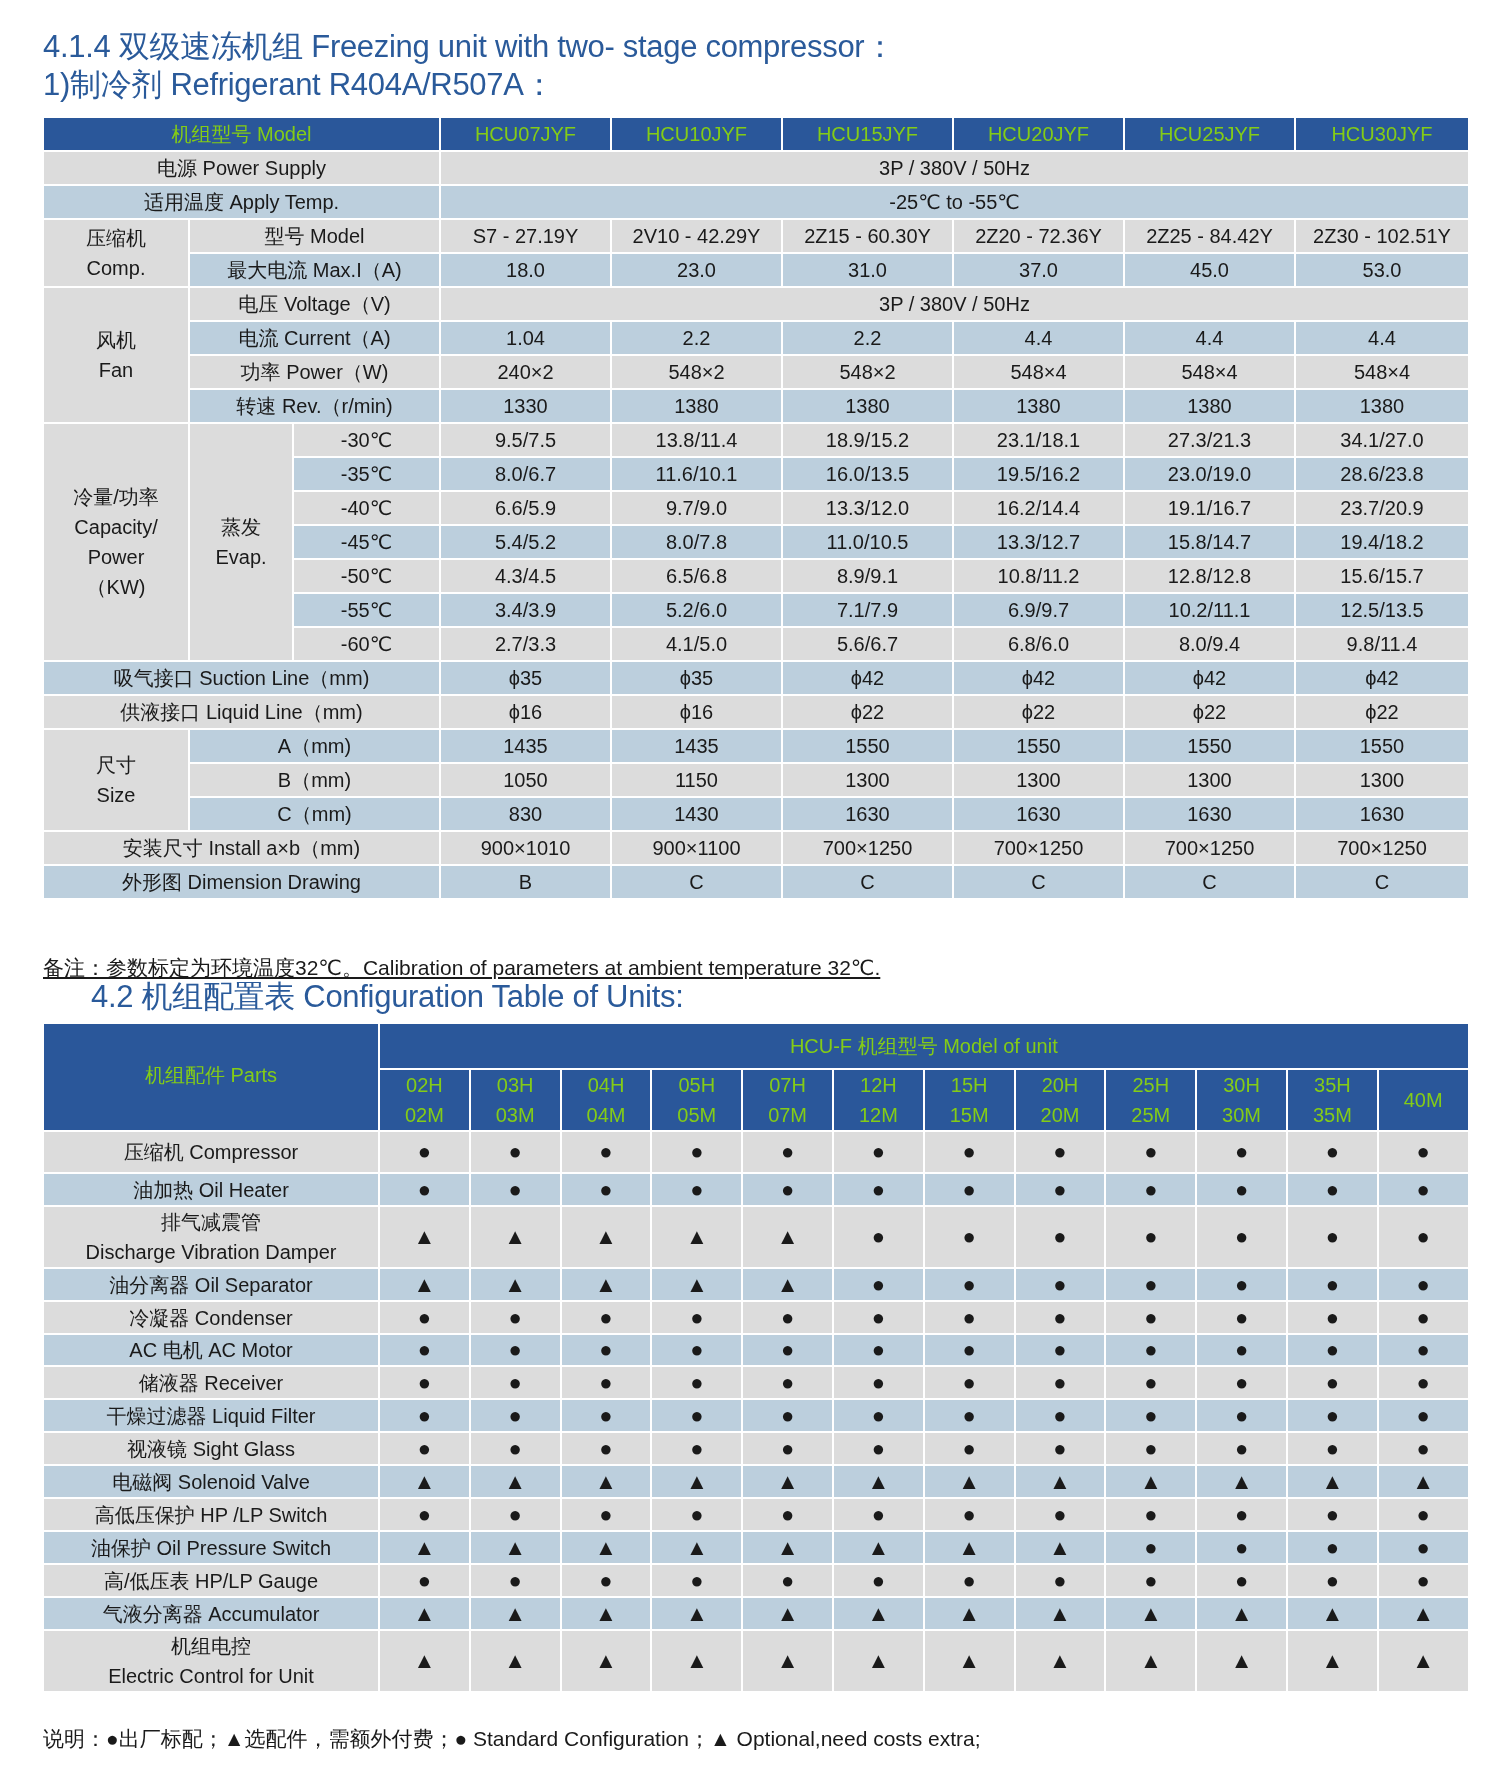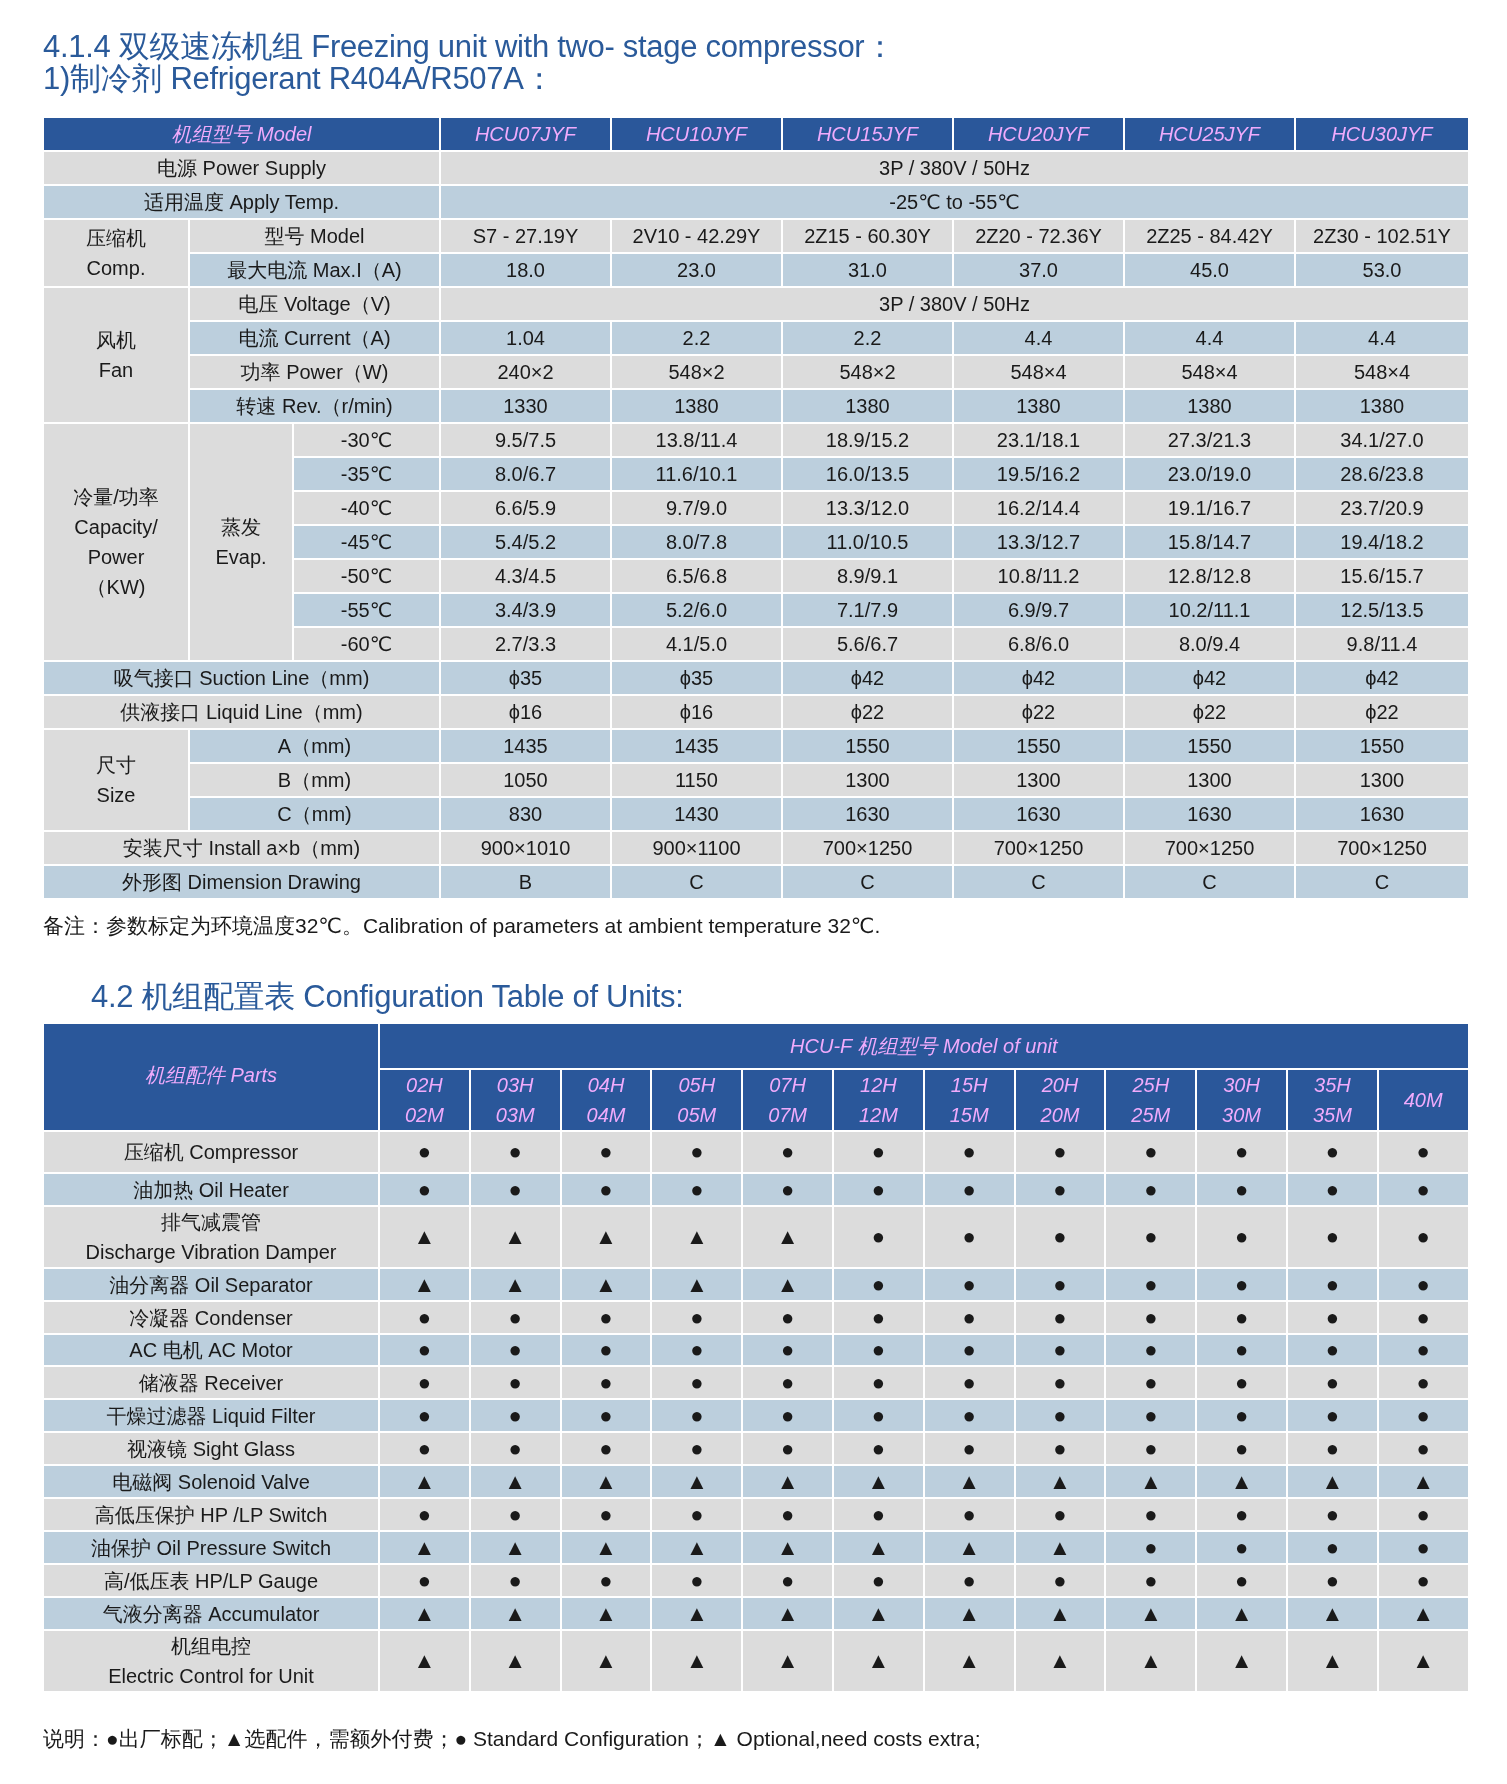--- a/index.html
+++ b/index.html
@@ -1,35 +1,35 @@
 <!DOCTYPE html>
 <html><head>
 <meta charset="utf-8">
 <style>
   html, body { margin:0; padding:0; background:#ffffff; }
   body { width:1507px; height:1784px; position:relative; font-family:"Liberation Sans", "DejaVu Sans", sans-serif; color:#1a1a1a; overflow:hidden; }
   .title { position:absolute; left:43px; color:#2a5a9a; font-size:31px; line-height:38px; white-space:nowrap; letter-spacing:-0.3px; }
   table { border-collapse:collapse; table-layout:fixed; position:absolute; }
   td, th { border:2px solid #ffffff; text-align:center; vertical-align:middle; padding:0; font-weight:normal; font-size:20px; white-space:nowrap; overflow:hidden; }
-  th { background:#2a579a; color:#f0abfc;font-style:italic; }
+  th { background:#2a579a; color:#84cc16; }
   .g td { background:#dcdcdc; }
   .b td { background:#bccfdd; }
   td.g { background:#dcdcdc !important;margin-top:8px; }
   #spec { left:42px; top:116px; width:1426px; }
   #spec tr { height:34px; }
   .note { position:absolute; left:43px; font-size:21px; color:#1a1a1a; white-space:nowrap; }
   #cfg { left:42px; top:1022px; width:1426px; }
   #cfg td.sym { font-size:22px; }
   .two { line-height:30px; }
 </style>
 </head>
 <body>
 
 <div class="title" style="top:28px;">4.1.4 双级速冻机组 Freezing unit with two- stage compressor：</div>
-<div class="title" style="top:60px;">1)制冷剂 Refrigerant  R404A/R507A：</div>
+<div class="title" style="top:66px;">1)制冷剂 Refrigerant  R404A/R507A：</div>
 
 <table id="spec">
   <colgroup>
     <col style="width:146px">
       <col style="width:104px">
       <col style="width:147px">
     <col style="width:171px">
       <col style="width:171px">
       <col style="width:171px">
       <col style="width:171px">
@@ -247,21 +247,21 @@
         <td>B</td>
         <td>C</td>
         <td>C</td>
         <td>C</td>
         <td>C</td>
         <td>C</td>
       </tr>
     </tbody>
 </table>
 
-<div class="note" style="top:912px;">备注：参数标定为环境温度32℃。Calibration of parameters at ambient temperature 32℃.</div>
+<div class="note" style="top:954px;text-decoration:underline;">备注：参数标定为环境温度32℃。Calibration of parameters at ambient temperature 32℃.</div>
 
 <div class="title" style="top:978px;margin-left:48px;">4.2 机组配置表 Configuration Table of Units:</div>
 
 <table id="cfg">
   <colgroup id="cfg-cols">
       <col style="width: 336px;">
       <col style="width: 90.8px;">
       <col style="width: 90.8px;">
       <col style="width: 90.8px;">
       <col style="width: 90.8px;">

